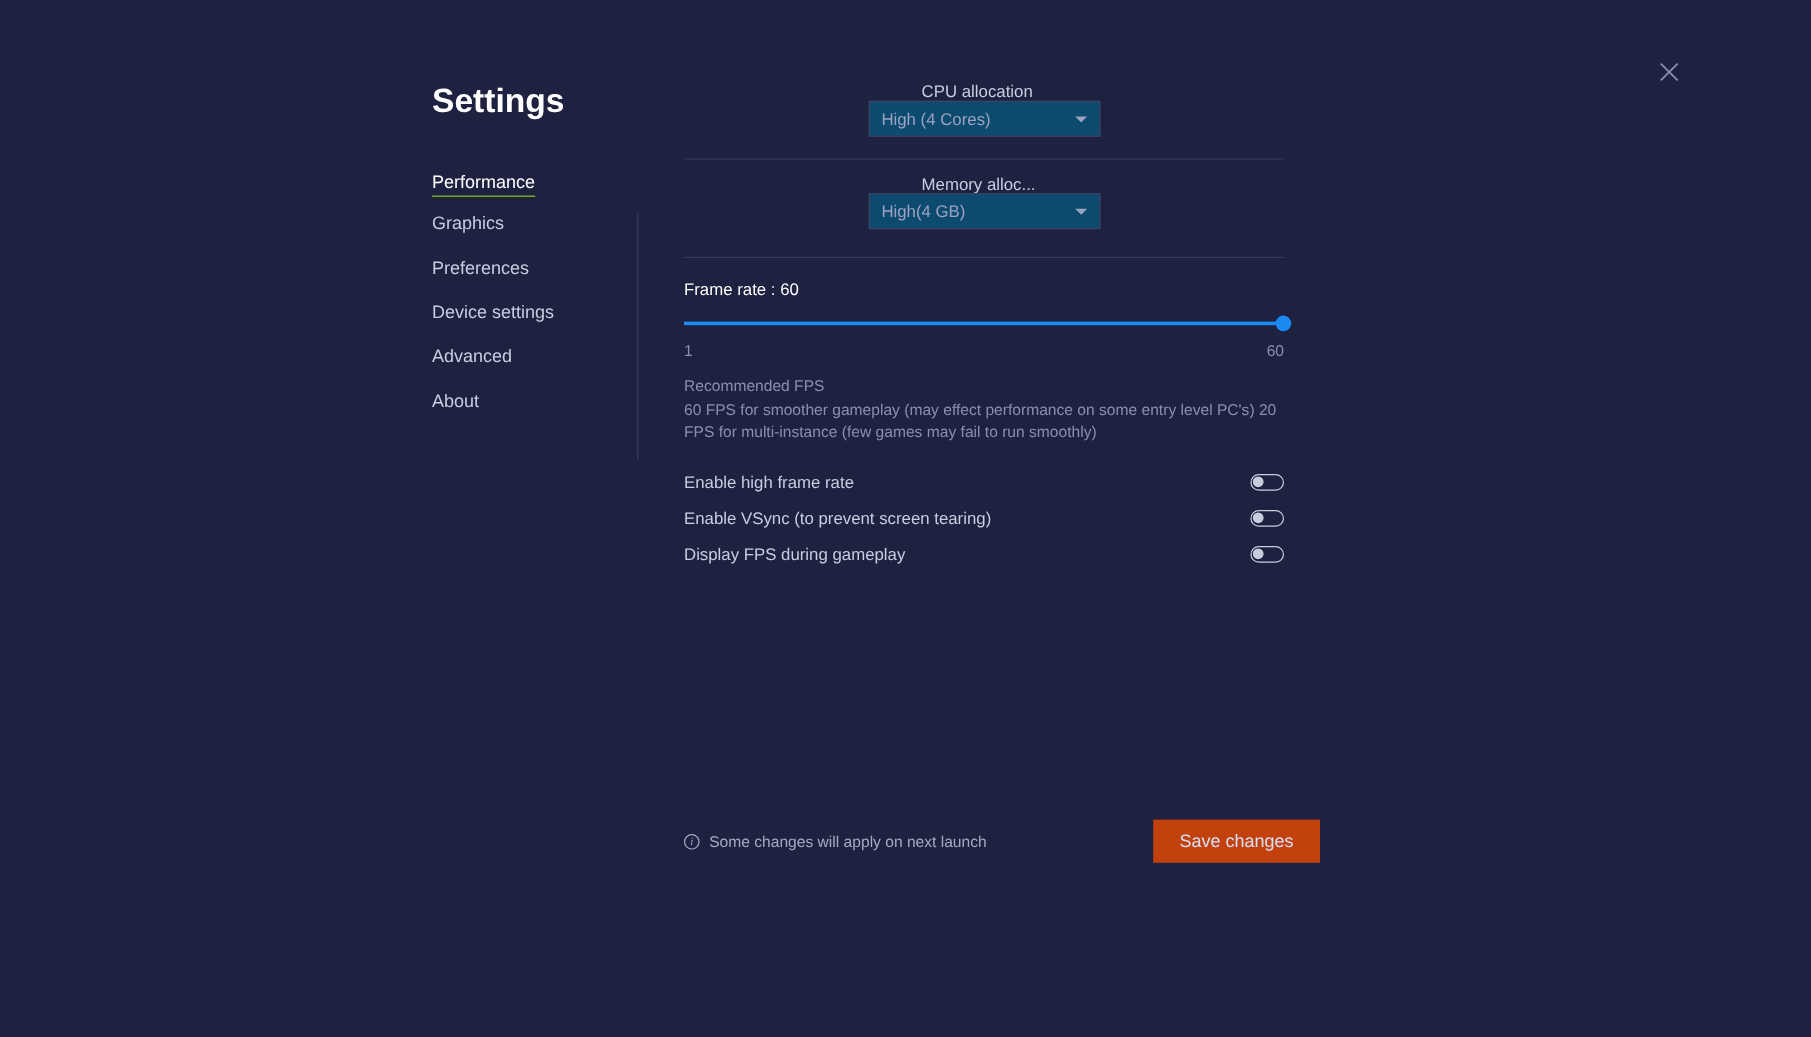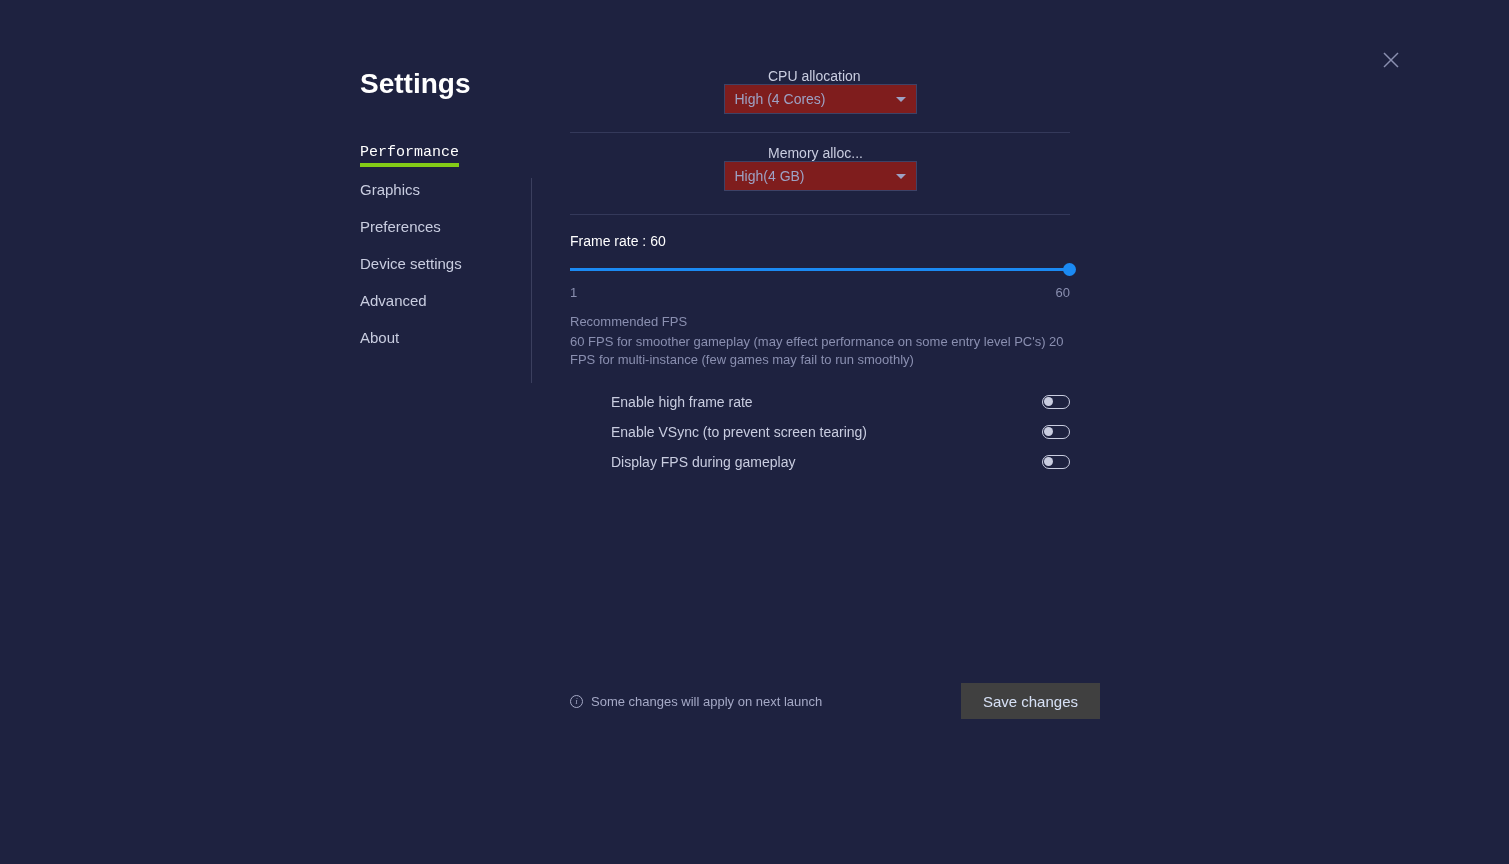--- a/index.html
+++ b/index.html
@@ -64,23 +64,22 @@
       font-size: 15px;
       color: #c9cde0;
       padding: 6px 0;
       margin-bottom: 8px;
       cursor: pointer;
       display: inline-block;
     }
 
     .nav-item.active {
       color: #ffffff;
-      border-bottom: 4px solid #84cc16;
+      border-bottom: 1px solid #84cc16;
       padding-bottom: 2px;
-      font-family: Liberation Mono, monospace;
     }
 
     .content {
       padding-left: 40px;
       width: 540px;
     }
 
     .row {
       display: flex;
       align-items: center;
@@ -98,21 +97,21 @@
       font-size: 14px;
       color: #c9cde0;
       white-space: nowrap;
       overflow: hidden;
       text-overflow: ellipsis;
     }
 
     .select {
       width: 193px;
       height: 30px;
-      background: #7f1d1d;
+      background: #0c4a6e;
       border: 1px solid #3e4266;
       display: flex;
       align-items: center;
       justify-content: space-between;
       padding: 0 10px;
       cursor: pointer;
       color: #9da2c4;
       font-size: 14px;
     }
 
@@ -182,21 +181,20 @@
       color: #8a8fb0;
       line-height: 1.4;
       margin-bottom: 18px;
     }
 
     .toggle-row {
       display: flex;
       align-items: center;
       justify-content: space-between;
       padding: 7px 0;
-      margin-left: 41px;
     }
 
     .toggle-label {
       font-size: 14px;
       color: #c9cde0;
     }
 
     .toggle {
       width: 28px;
       height: 14px;
@@ -242,21 +240,21 @@
       border-radius: 50%;
       display: flex;
       align-items: center;
       justify-content: center;
       font-size: 9px;
       font-style: italic;
       font-family: serif;
     }
 
     .save-btn {
-      background: #404040;
+      background: #c2410c;
       color: #d6e0f5;
       border: none;
       height: 36px;
       padding: 0 22px;
       font-size: 15px;
       cursor: pointer;
     }
   </style>
 </head>
 <body>

